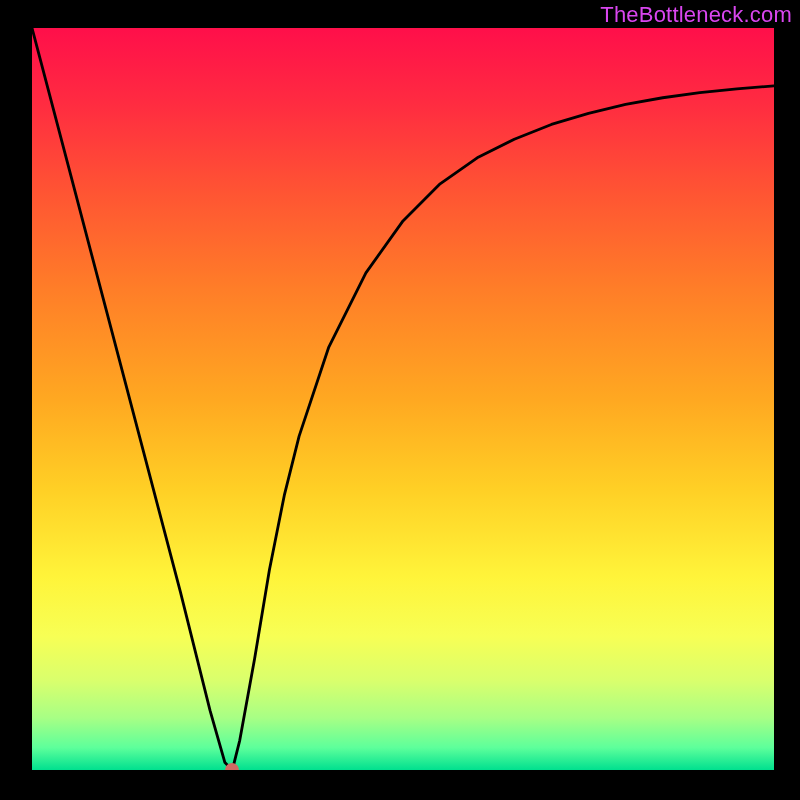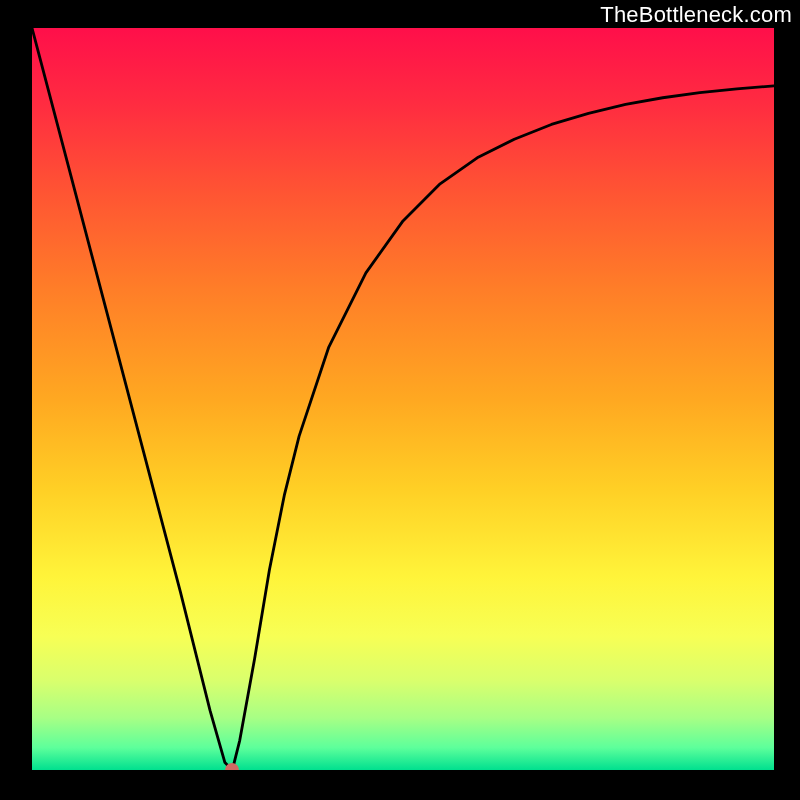--- a/index.html
+++ b/index.html
@@ -14,21 +14,21 @@
   .frame {
     position: relative;
     width: 800px;
     height: 800px;
     background: #000;
   }
   .watermark {
     position: absolute;
     top: 2px;
     right: 8px;
-    color: #ffffff;
+    color: #d946ef;
     font-size: 22px;
     font-weight: 500;
     letter-spacing: 0.2px;
     z-index: 50;
   }
   .plot-area {
     position: absolute;
     left: 32px;
     top: 28px;
     width: 742px;

